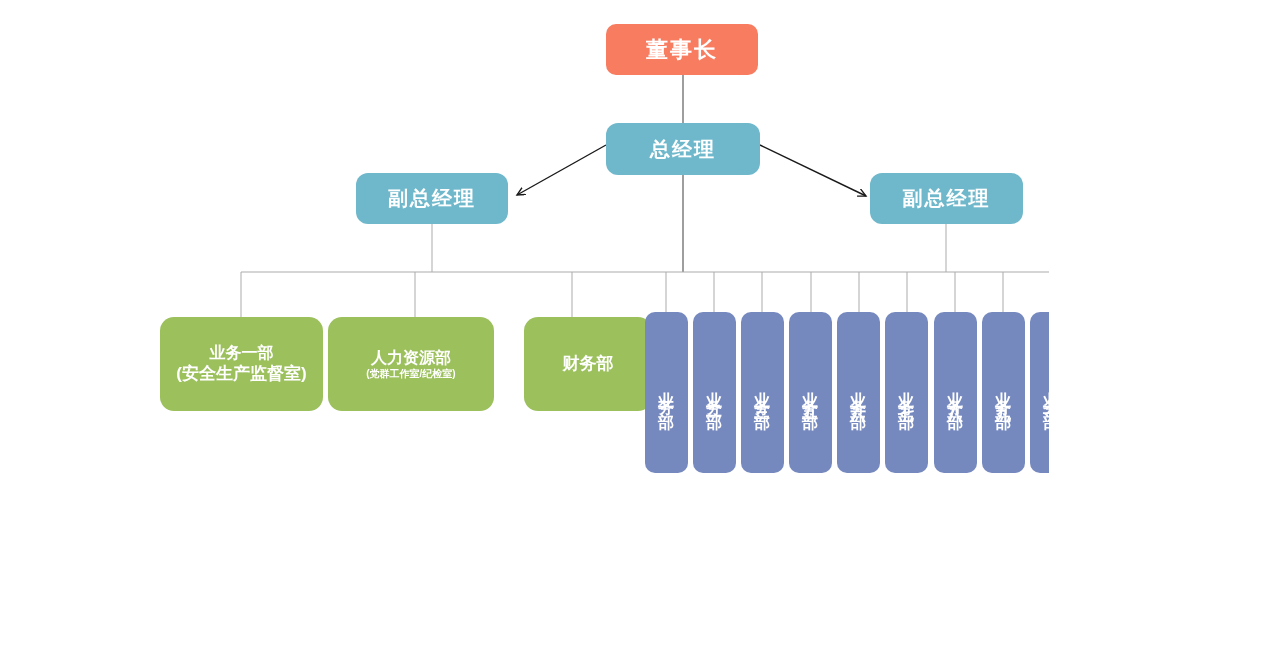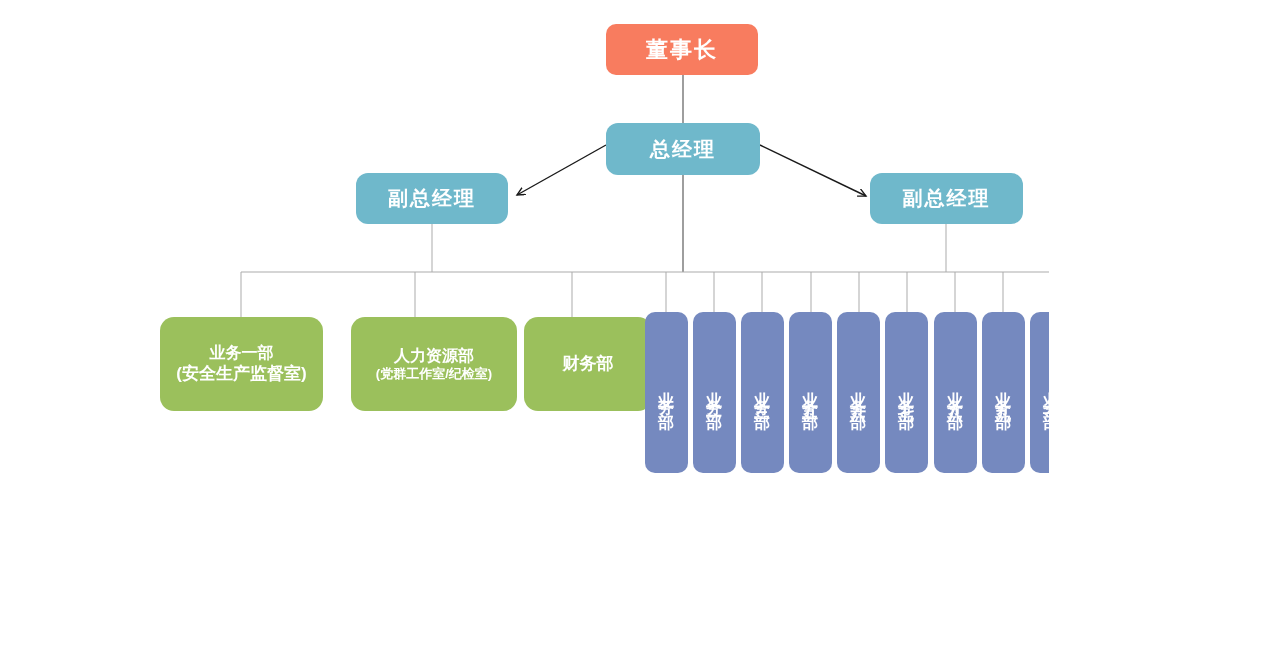--- a/index.html
+++ b/index.html
@@ -46,24 +46,24 @@
   .gm { left: 606px; top: 123px; width: 154px; height: 52px; }
   .dgm-left  { left: 356px; top: 173px; width: 152px; height: 51px; }
   .dgm-right { left: 870px; top: 173px; width: 153px; height: 51px; }
   .dept {
     top: 317px; height: 94px;
     background: #9BC05C; border-radius: 14px;
     font-size: 16px; line-height: 1.25;
     padding: 4px 6px;
   }
   .dept-1 { left: 160px; width: 163px; }
-  .dept-2 { left: 351px; width: 166px; }
+  .dept-2 { left: 328px; width: 166px; }
   .dept-3 { left: 508px; width: 128px; font-size: 17px; margin-left: 16px; }
   .dept .sub { font-size: 17px; font-weight: bold; }
-  .dept-2 .sub { font-size: 13px; line-height: 1.2; }
+  .dept-2 .sub { font-size: 10px; line-height: 1.2; }
   .vbox {
     top: 312px; width: 43px;
     background: #7589BF; border-radius: 10px;
     font-size: 16px;
     writing-mode: vertical-rl;
     text-orientation: mixed;
     letter-spacing: 7px;
     line-height: 43px;
   }
   

